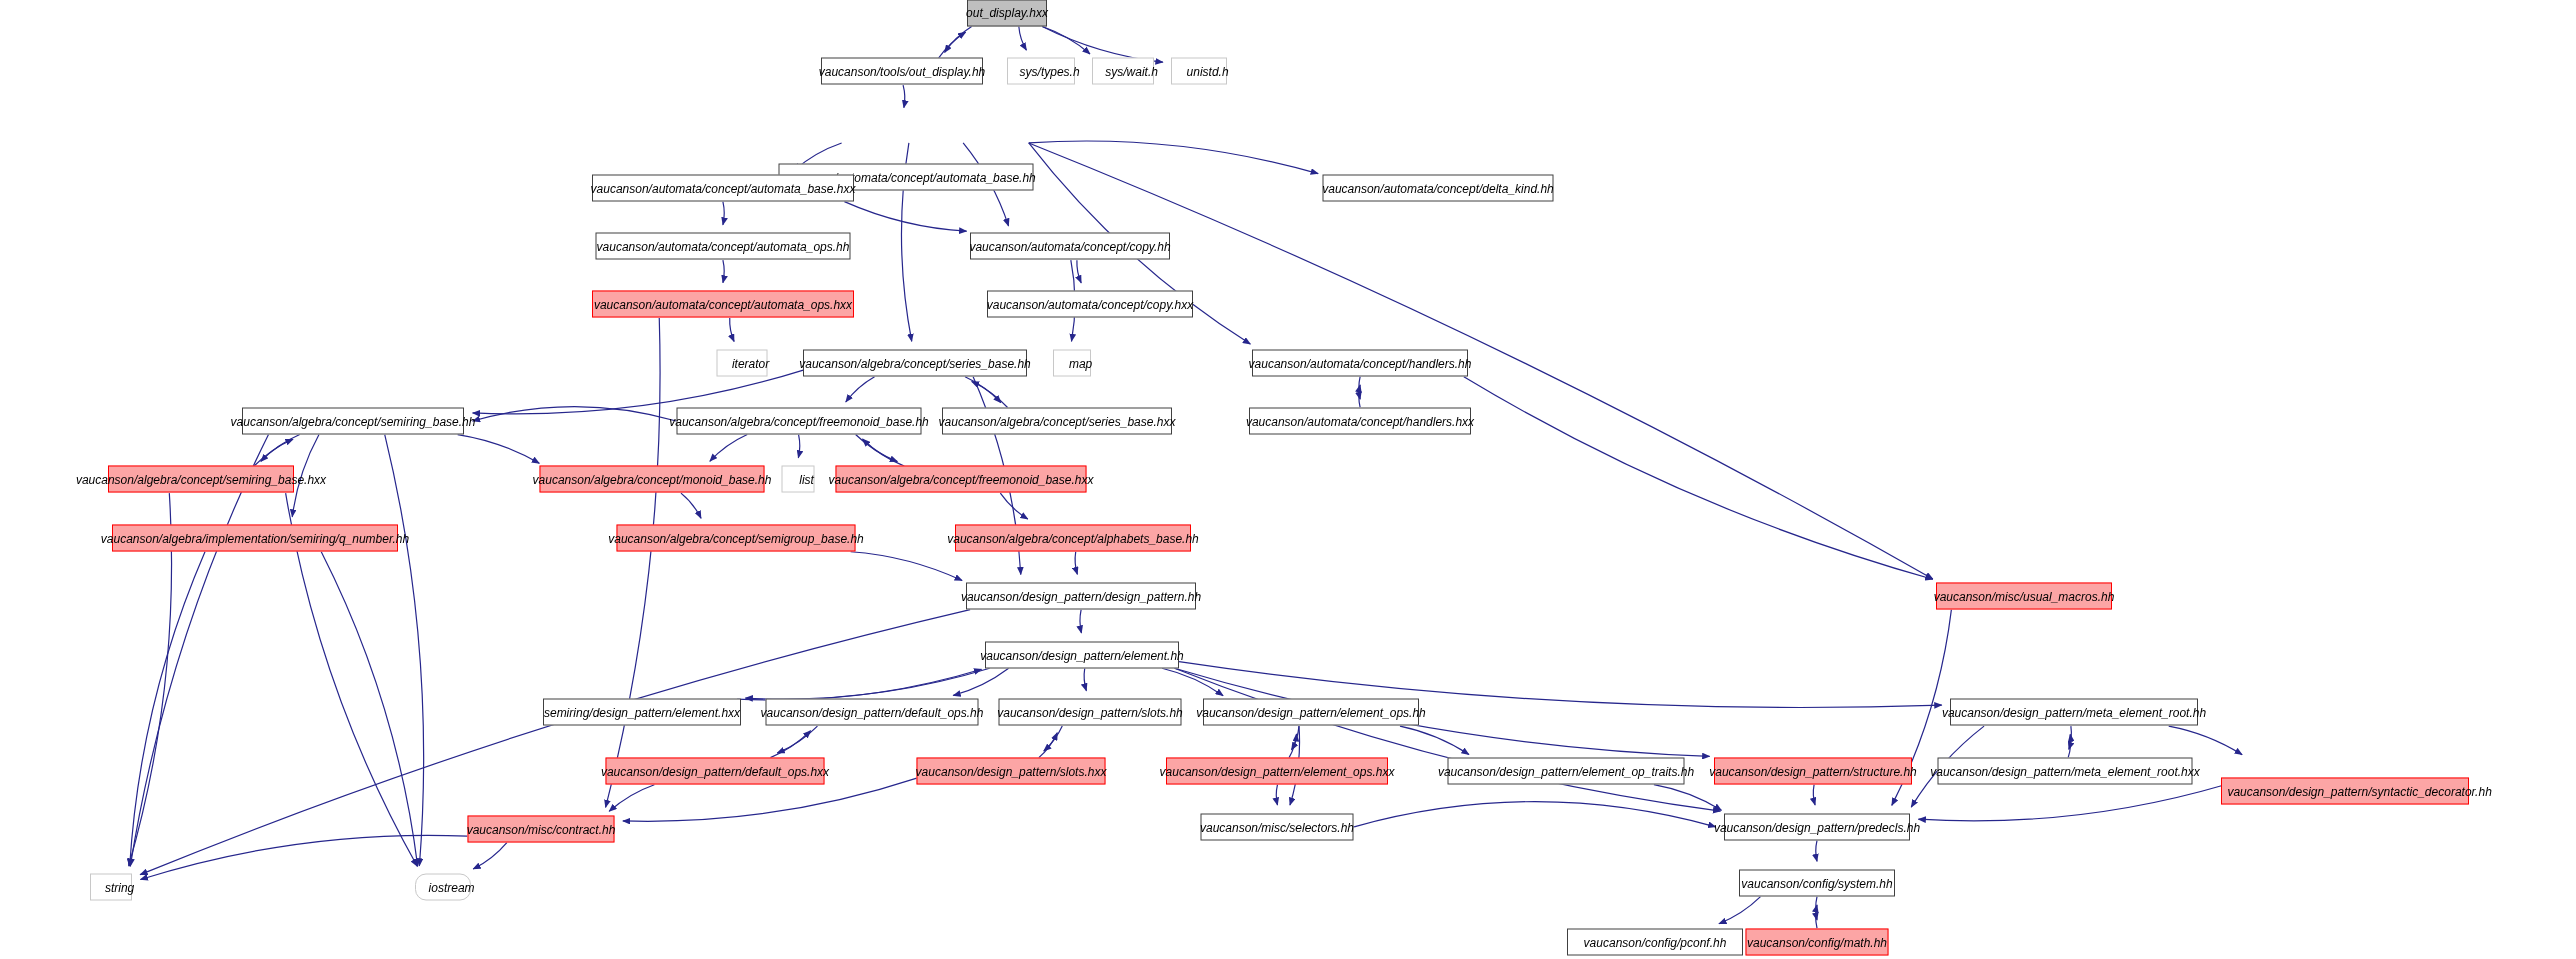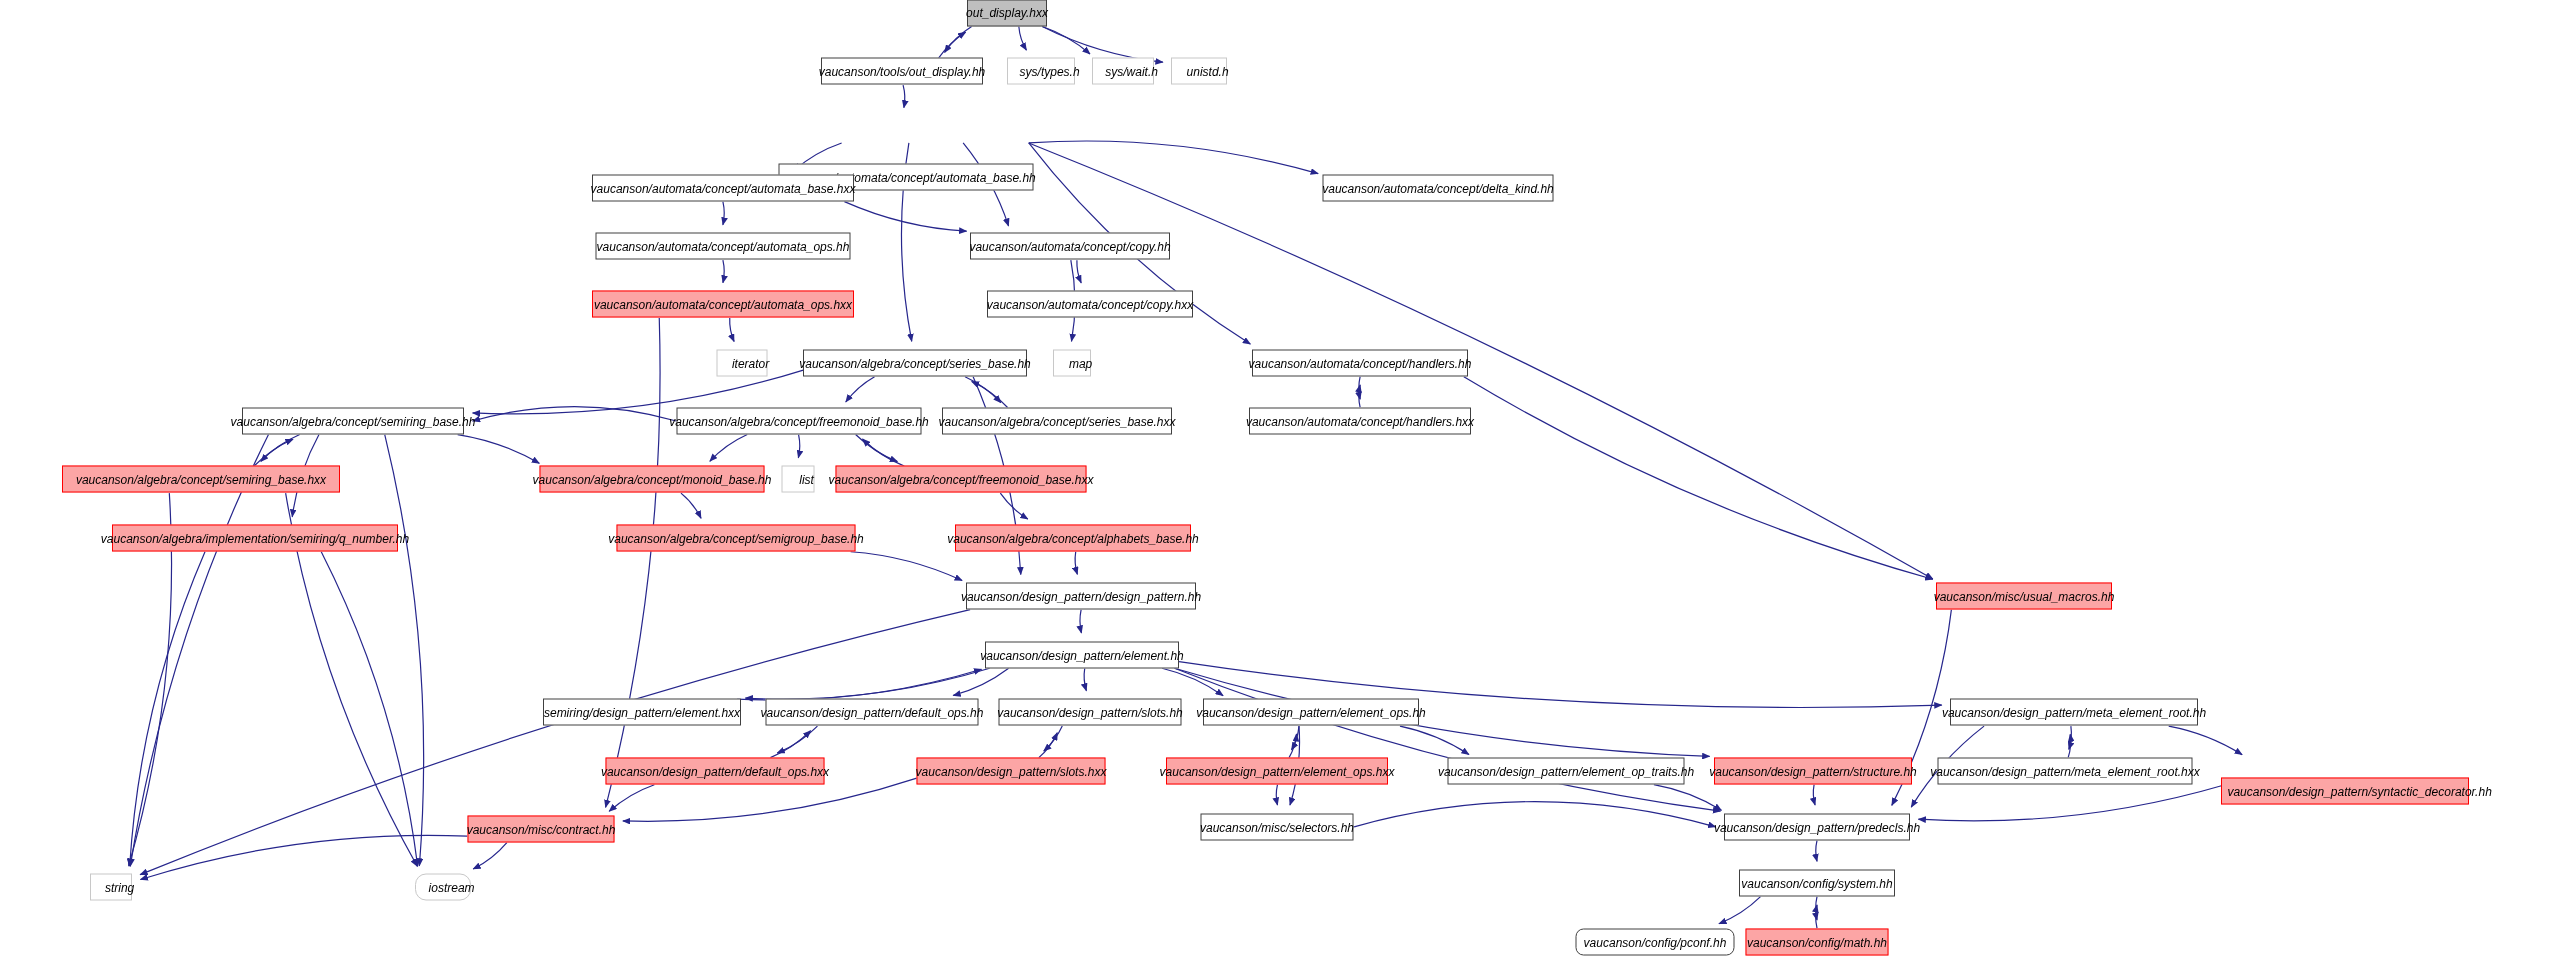--- a/index.html
+++ b/index.html
@@ -167,21 +167,21 @@
       <div class="node n-red" style="left: 723px; top: 304px; width: 262px;">vaucanson/automata/concept/automata_ops.hxx</div>
       <div class="node n-hdr" style="left: 1090px; top: 304px; width: 206px;">vaucanson/automata/concept/copy.hxx</div>
       <div class="node n-sys" style="left: 742px; top: 363px; width: 51px;">iterator</div>
       <div class="node n-hdr" style="left: 915px; top: 363px; width: 224px;">vaucanson/algebra/concept/series_base.hh</div>
       <div class="node n-sys" style="left: 1072px; top: 363px; width: 38px;">map</div>
       <div class="node n-hdr" style="left: 1360px; top: 363px; width: 216px;">vaucanson/automata/concept/handlers.hh</div>
       <div class="node n-hdr" style="left: 353px; top: 421px; width: 222px;">vaucanson/algebra/concept/semiring_base.hh</div>
       <div class="node n-hdr" style="left: 799px; top: 421px; width: 245px;">vaucanson/algebra/concept/freemonoid_base.hh</div>
       <div class="node n-hdr" style="left: 1057px; top: 421px; width: 230px;">vaucanson/algebra/concept/series_base.hxx</div>
       <div class="node n-hdr" style="left: 1360px; top: 421px; width: 222px;">vaucanson/automata/concept/handlers.hxx</div>
-      <div class="node n-red" style="left: 201px; top: 479px; width: 278px; text-align: right;">vaucanson/algebra/concept/semiring_base.hxx</div>
+      <div class="node n-red" style="left: 201px; top: 479px; width: 186px; text-align: right;">vaucanson/algebra/concept/semiring_base.hxx</div>
       <div class="node n-red" style="left: 652px; top: 479px; width: 225px;">vaucanson/algebra/concept/monoid_base.hh</div>
       <div class="node n-sys" style="left: 798px; top: 479px; width: 33px;">list</div>
       <div class="node n-red" style="left: 961px; top: 479px; width: 251px;">vaucanson/algebra/concept/freemonoid_base.hxx</div>
       <div class="node n-red" style="left: 255px; top: 538px; width: 286px;">vaucanson/algebra/implementation/semiring/q_number.hh</div>
       <div class="node n-red" style="left: 736px; top: 538px; width: 239px;">vaucanson/algebra/concept/semigroup_base.hh</div>
       <div class="node n-red" style="left: 1073px; top: 538px; width: 236px;">vaucanson/algebra/concept/alphabets_base.hh</div>
       <div class="node n-red" style="left: 2024px; top: 596px; width: 176px;">vaucanson/misc/usual_macros.hh</div>
       <div class="node n-hdr" style="left: 1081px; top: 596px; width: 230px;">vaucanson/design_pattern/design_pattern.hh</div>
       <div class="node n-hdr" style="left: 1082px; top: 655px; width: 194px;">vaucanson/design_pattern/element.hh</div>
       <div class="node n-hdr" style="left: 642px; top: 712px; width: 198px;">semiring/design_pattern/element.hxx</div>
@@ -195,17 +195,17 @@
       <div class="node n-hdr" style="left: 1566px; top: 771px; width: 237px;">vaucanson/design_pattern/element_op_traits.hh</div>
       <div class="node n-red" style="left: 1813px; top: 771px; width: 198px;">vaucanson/design_pattern/structure.hh</div>
       <div class="node n-hdr" style="left: 2065px; top: 771px; width: 255px;">vaucanson/design_pattern/meta_element_root.hxx</div>
       <div class="node n-red" style="left: 2345px; top: 791px; width: 248px; padding-left: 36px;">vaucanson/design_pattern/syntactic_decorator.hh</div>
       <div class="node n-red" style="left: 541px; top: 829px; width: 147px;">vaucanson/misc/contract.hh</div>
       <div class="node n-hdr" style="left: 1277px; top: 827px; width: 153px;">vaucanson/misc/selectors.hh</div>
       <div class="node n-hdr" style="left: 1817px; top: 827px; width: 186px;">vaucanson/design_pattern/predecls.hh</div>
       <div class="node n-sys" style="left: 111px; top: 887px; width: 42px;">string</div>
       <div class="node n-sys" style="left: 443px; top: 887px; width: 56px; border-radius: 11px;">iostream</div>
       <div class="node n-hdr" style="left: 1817px; top: 883px; width: 156px;">vaucanson/config/system.hh</div>
-      <div class="node n-hdr" style="left: 1655px; top: 942px; width: 159px; border-radius: 8px;">vaucanson/config/pconf.hh</div>
+      <div class="node n-hdr" style="left: 1655px; top: 942px; width: 176px;">vaucanson/config/pconf.hh</div>
       <div class="node n-red" style="left: 1817px; top: 942px; width: 143px;">vaucanson/config/math.hh</div>
     </div>
 </div>
 
 
 </body></html>

